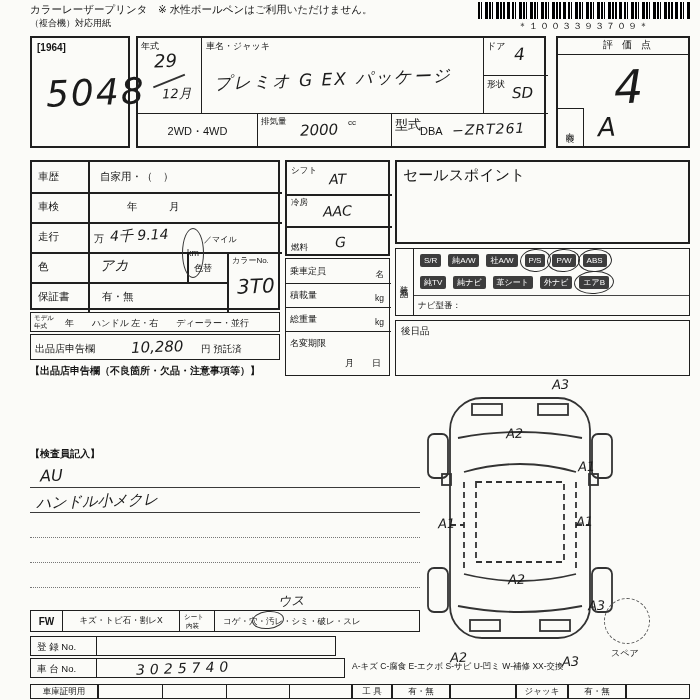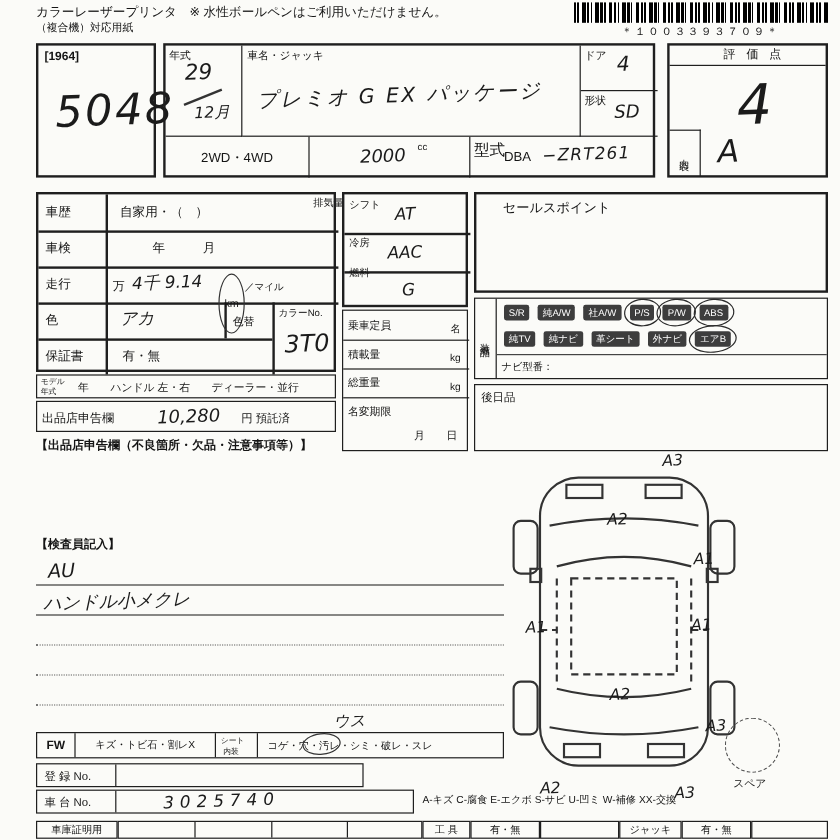--- a/index.html
+++ b/index.html
@@ -54,21 +54,21 @@
     <div class="abs" style="left:346px;top:0;width:64px;height:38px;border-bottom:1.5px solid #1f1f1f;">
       <span class="abs lbl" style="left:3px;top:2px;">ドア</span>
       <span class="abs hw" style="left:30px;top:6px;font-size:17px;">4</span>
     </div>
     <div class="abs" style="left:346px;top:38px;width:64px;height:38px;border-bottom:1.5px solid #1f1f1f;">
       <span class="abs lbl" style="left:3px;top:2px;">形状</span>
       <span class="abs hw" style="left:28px;top:8px;font-size:15px;">SD</span>
     </div>
     <div class="abs center" style="left:0;top:76px;width:120px;height:34px;border-right:1.5px solid #1f1f1f;font-size:11px;">2WD・4WD</div>
     <div class="abs" style="left:120px;top:76px;width:134px;height:34px;border-right:1.5px solid #1f1f1f;">
-      <span class="abs lbl" style="left:3px;top:2px;font-size:8.5px;margin-top:48px;">排気量</span>
+      <span class="abs lbl" style="left:3px;top:2px;font-size:8.5px;">排気量</span>
       <span class="abs hw" style="left:42px;top:7px;font-size:15px;">2000</span>
       <span class="abs lbl" style="left:90px;top:4px;font-size:8px;">cc</span>
     </div>
     <div class="abs" style="left:254px;top:76px;width:156px;height:34px;">
       <span class="abs lbl" style="left:3px;top:2px;font-size:13px;">型式</span>
       <span class="abs" style="left:28px;top:11px;font-size:11px;">DBA</span>
       <span class="abs hw" style="left:60px;top:7px;font-size:14px;letter-spacing:1px;">−ZRT261</span>
     </div>
   </div>
 
@@ -127,40 +127,40 @@
 
   <div class="abs" style="left:30px;top:364px;font-size:10px;font-weight:bold;">【出品店申告欄（不良箇所・欠品・注意事項等）】</div>
 
   <div class="box" style="left:285px;top:160px;width:105px;height:96px;border-width:2px;">
     <div class="hline" style="left:0;top:32px;width:105px;"></div>
     <div class="hline" style="left:0;top:64px;width:105px;"></div>
     <span class="abs lbl" style="left:4px;top:3px;font-size:8.5px;">シフト</span>
     <span class="abs hw" style="left:42px;top:9px;font-size:14px;">AT</span>
     <span class="abs lbl" style="left:4px;top:35px;font-size:8.5px;">冷房</span>
     <span class="abs hw" style="left:36px;top:41px;font-size:14px;">AAC</span>
-    <span class="abs lbl" style="left:4px;top:60px;font-size:8.5px;">燃料</span>
+    <span class="abs lbl" style="left:4px;top:80px;font-size:8.5px;">燃料</span>
     <span class="abs hw" style="left:48px;top:72px;font-size:14px;">G</span>
   </div>
 
   <div class="box thin" style="left:285px;top:258px;width:105px;height:118px;">
     <div class="hline" style="left:0;top:24px;width:105px;height:1.2px;"></div>
     <div class="hline" style="left:0;top:48px;width:105px;height:1.2px;"></div>
     <div class="hline" style="left:0;top:72px;width:105px;height:1.2px;"></div>
     <span class="abs lbl" style="left:4px;top:6px;font-size:9px;">乗車定員</span>
     <span class="abs lbl" style="right:5px;top:10px;font-size:8.5px;">名</span>
     <span class="abs lbl" style="left:4px;top:30px;font-size:9px;">積載量</span>
     <span class="abs lbl" style="right:5px;top:34px;font-size:8.5px;">kg</span>
     <span class="abs lbl" style="left:4px;top:54px;font-size:9px;">総重量</span>
     <span class="abs lbl" style="right:5px;top:58px;font-size:8.5px;">kg</span>
     <span class="abs lbl" style="left:4px;top:78px;font-size:9px;">名変期限</span>
     <span class="abs lbl" style="right:8px;bottom:5px;font-size:9px;">月　　日</span>
   </div>
 
   <div class="box" style="left:395px;top:160px;width:295px;height:84px;border-width:2px;">
-    <span class="abs lbl" style="left:22px;top:4px;font-size:11px;">セールスポイント</span>
+    <span class="abs lbl" style="left:6px;top:4px;font-size:15px;">セールスポイント</span>
   </div>
 
   <div class="box thin" style="left:395px;top:248px;width:295px;height:68px;">
     <div class="abs center" style="left:0;top:0;width:18px;height:100%;border-right:1.2px solid #1f1f1f;">
       <span class="vtext" style="font-size:8.5px;">装備品</span>
     </div>
     <div class="abs" style="left:24px;top:5px;display:flex;gap:7px;">
       <span class="badge">S/R</span>
       <span class="badge">純A/W</span>
       <span class="badge">社A/W</span>
@@ -209,21 +209,21 @@
     <div class="abs center" style="left:0;top:0;width:32px;height:100%;border-right:1.2px solid #1f1f1f;font-size:10px;font-weight:bold;">FW</div>
     <div class="abs center" style="left:32px;top:0;width:116px;height:100%;font-size:8.5px;">キズ・トビ石・割レX</div>
     <div class="abs" style="left:148px;top:0;width:36px;height:100%;border-left:1.2px solid #1f1f1f;border-right:1.2px solid #1f1f1f;">
       <span class="abs lbl" style="left:4px;top:2px;font-size:6.5px;">シート</span>
       <span class="abs lbl" style="left:6px;top:11px;font-size:6.5px;">内装</span>
     </div>
     <div class="abs" style="left:192px;top:5px;font-size:8.5px;white-space:nowrap;">コゲ・穴・汚レ・シミ・破レ・スレ</div>
   </div>
   <div class="abs" style="left:252px;top:611px;width:32px;height:18px;border:1.6px solid #333;border-radius:50%;transform:rotate(-6deg);"></div>
 
-  <div class="box thin" style="left:30px;top:636px;width:273px;height:20px;">
+  <div class="box thin" style="left:30px;top:636px;width:306px;height:20px;">
     <div class="abs" style="left:0;top:0;width:66px;height:100%;border-right:1.2px solid #1f1f1f;font-size:9.5px;padding:4px 0 0 6px;">登 録 No.</div>
   </div>
   <div class="box thin" style="left:30px;top:658px;width:315px;height:20px;">
     <div class="abs" style="left:0;top:0;width:66px;height:100%;border-right:1.2px solid #1f1f1f;font-size:9.5px;padding:4px 0 0 6px;">車 台 No.</div>
     <span class="abs hw" style="left:105px;top:1px;font-size:14px;letter-spacing:5px;">3025740</span>
   </div>
 
   <div class="abs" style="left:352px;top:661px;width:338px;font-size:8.5px;white-space:nowrap;">A-キズ C-腐食 E-エクボ S-サビ U-凹ミ W-補修 XX-交換</div>
 
   <div class="abs" style="left:418px;top:386px;width:204px;height:268px;">

